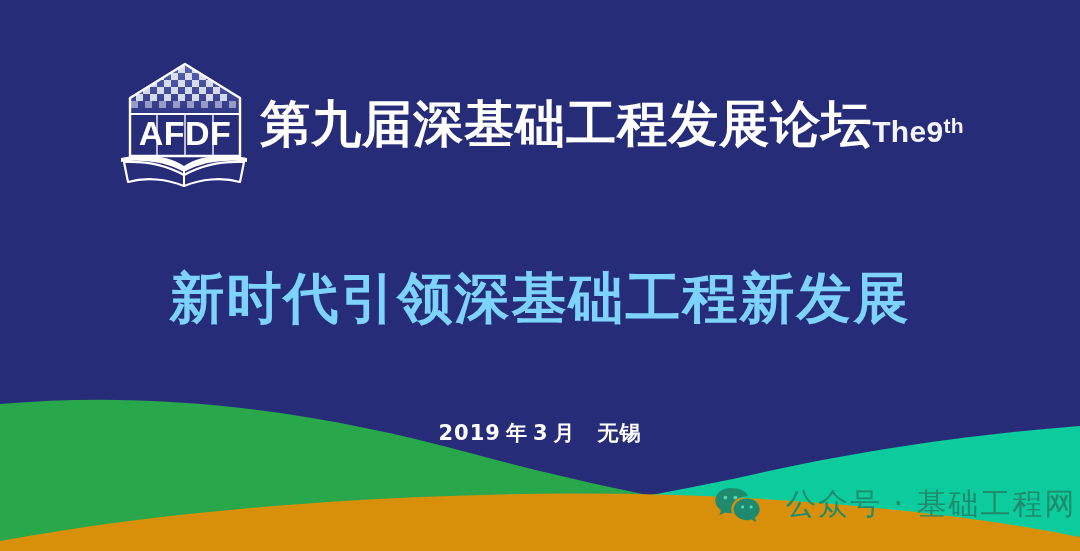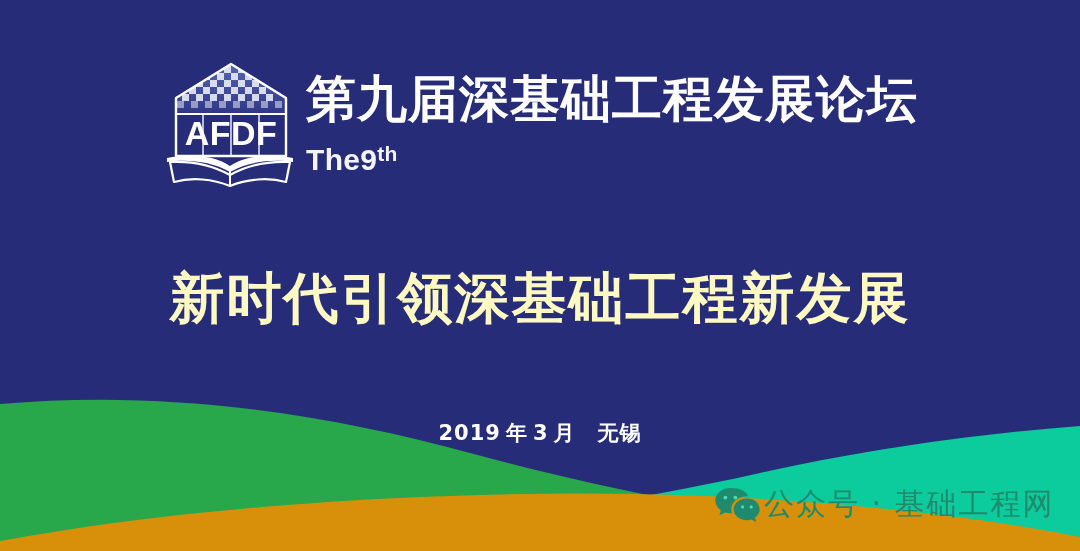--- a/index.html
+++ b/index.html
@@ -48,21 +48,21 @@
   .brand-mark {
     width: 138px;
     height: 130px;
     flex: none;
     position: relative;
   }
   .brand-mark svg { display: block; width: 138px; height: 130px; }
 
   .title-stack {
     display: flex;
-    flex-direction: column;
+    flex-direction: row;
     align-items: flex-start;
     padding-top: 2px;
   }
 
   .event-title-cn {
     font-family: "DejaVu Sans", "Liberation Sans", sans-serif;
     font-size: 50px;
     font-weight: 700;
     line-height: 1.05;
     color: #ffffff;
@@ -96,21 +96,21 @@
   .slogan {
     position: absolute;
     left: 0;
     top: 262px;
     width: 1080px;
     text-align: center;
     font-family: "DejaVu Sans", "Liberation Sans", sans-serif;
     font-size: 55px;
     font-weight: 700;
     letter-spacing: 2px;
-    color: #fef9c3;
+    color: #7dd3fc;
     white-space: nowrap;
   }
 
   
   .meta-line {
     position: absolute;
     left: 0;
     top: 419px;
     width: 1080px;
     text-align: center;
@@ -125,21 +125,21 @@
   .meta-line .sp  { display: inline-block; width: 5px; }
 
   
   .watermark {
     position: absolute;
     left: 714px;
     top: 484px;
     display: flex;
     flex-direction: row;
     align-items: center;
-    gap: 4px;
+    gap: 26px;
   }
   .wechat-glyph { width: 46px; height: 38px; flex: none; }
   .wechat-glyph svg { display: block; width: 46px; height: 38px; }
   .watermark-label {
     font-family: "DejaVu Sans", "Liberation Sans", sans-serif;
     font-size: 30px;
     font-weight: 400;
     color: #1f8a6d;
     letter-spacing: 2px;
     white-space: nowrap;

